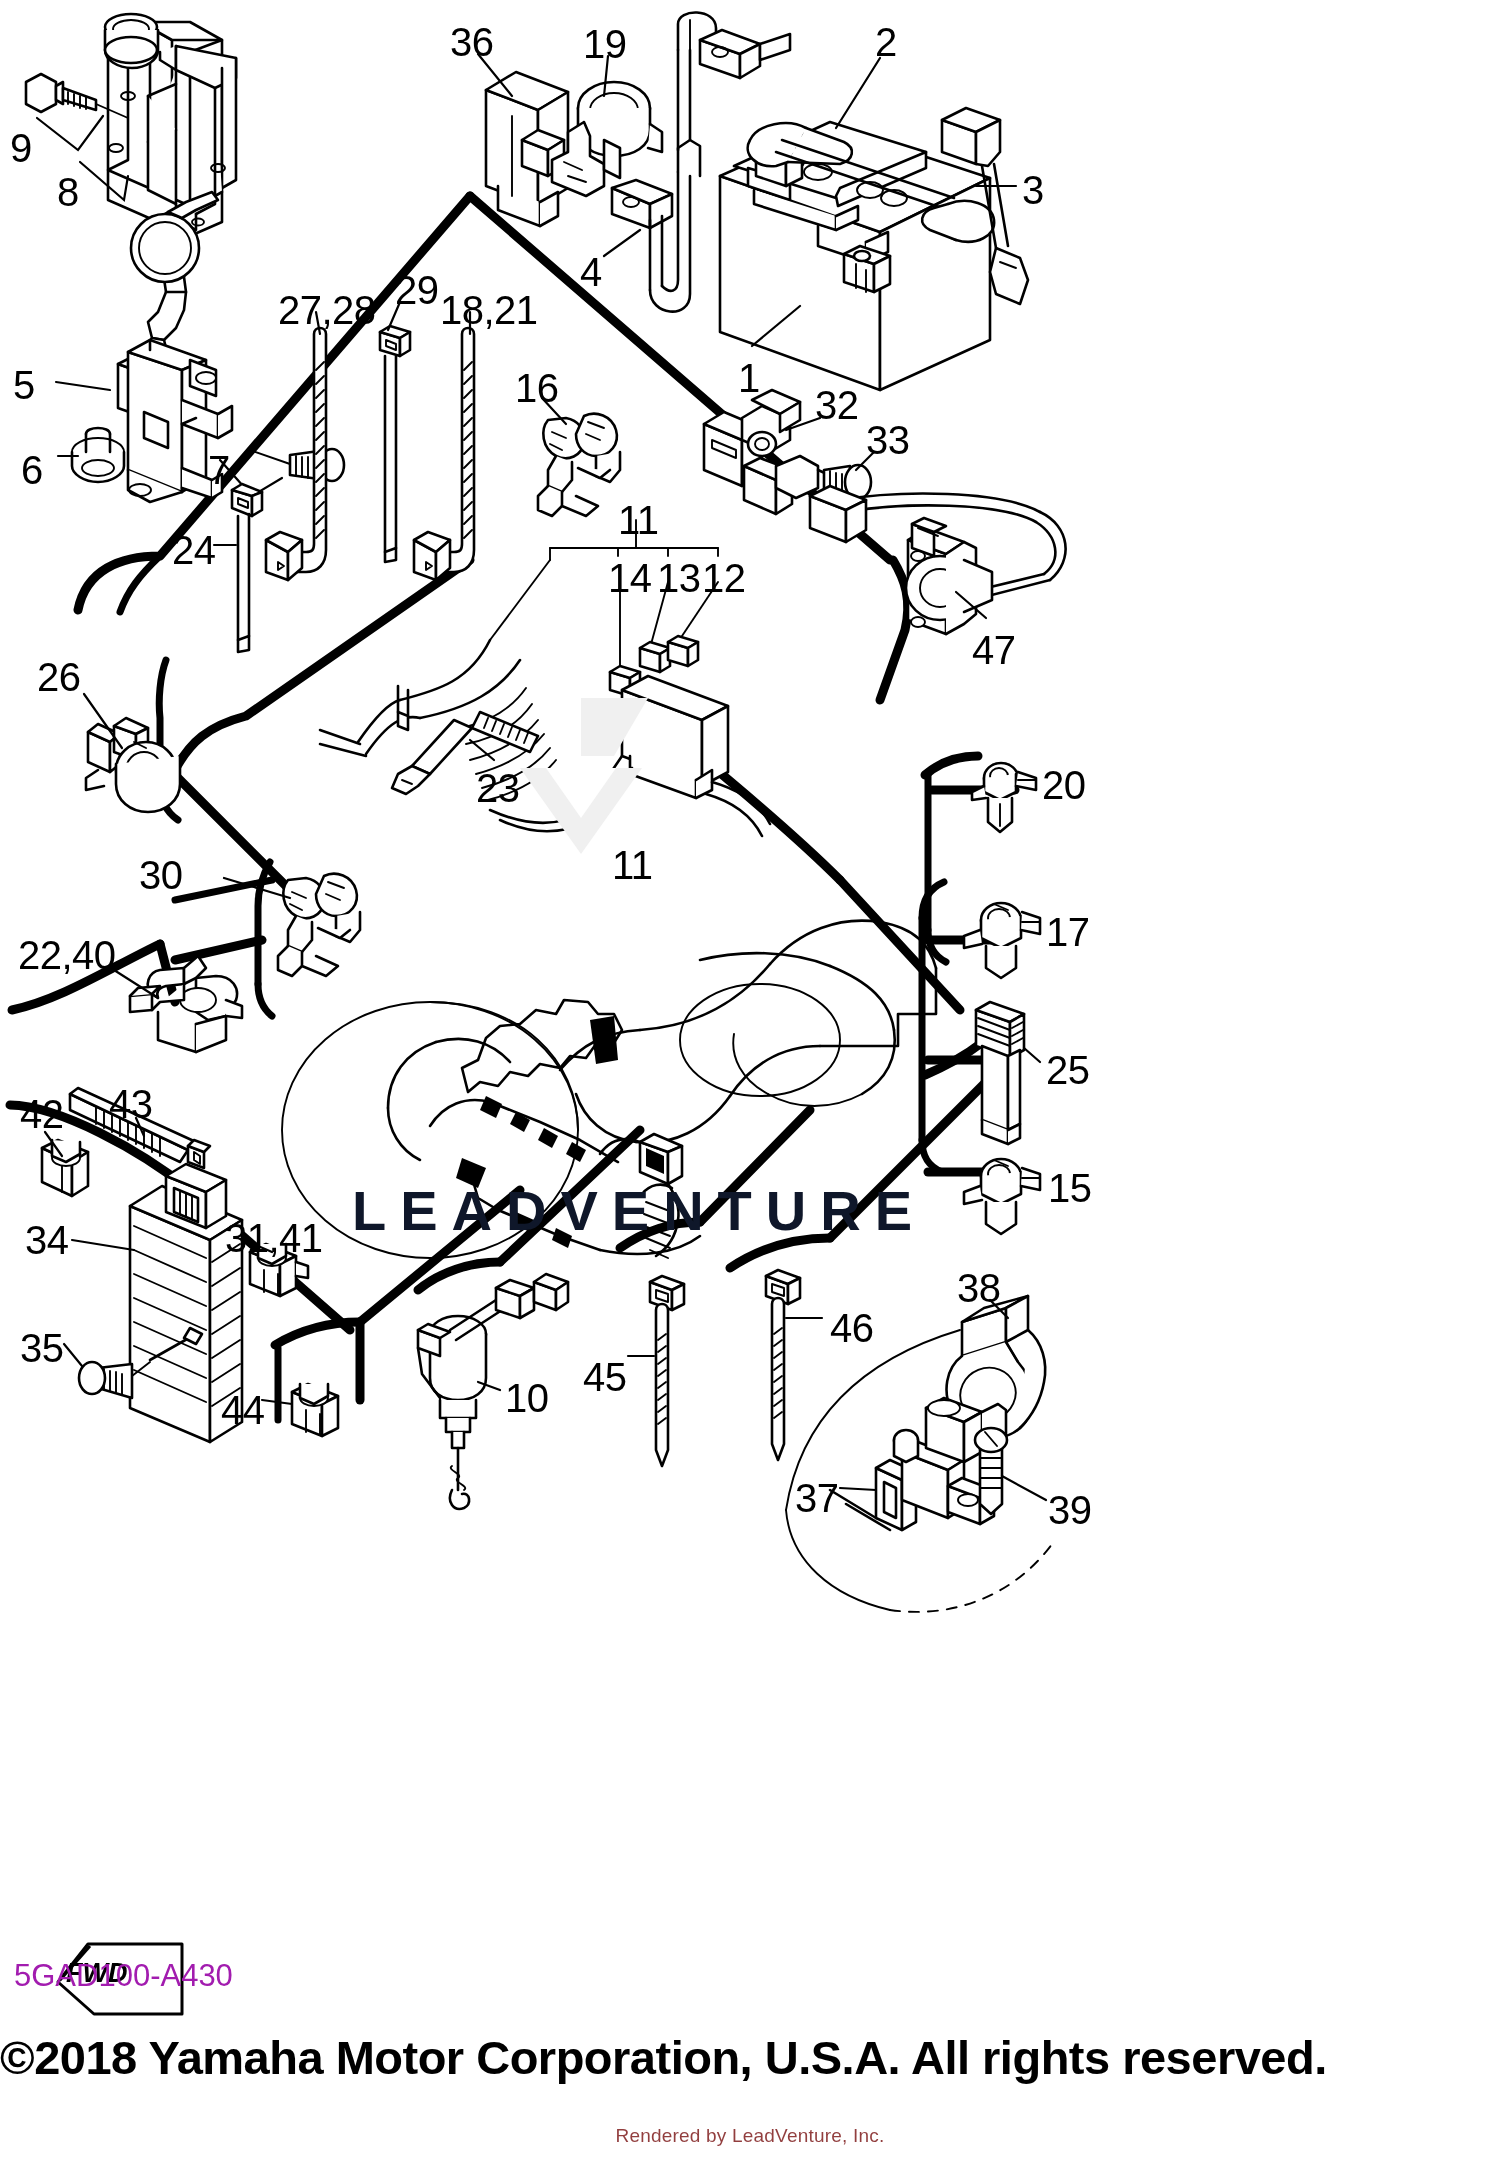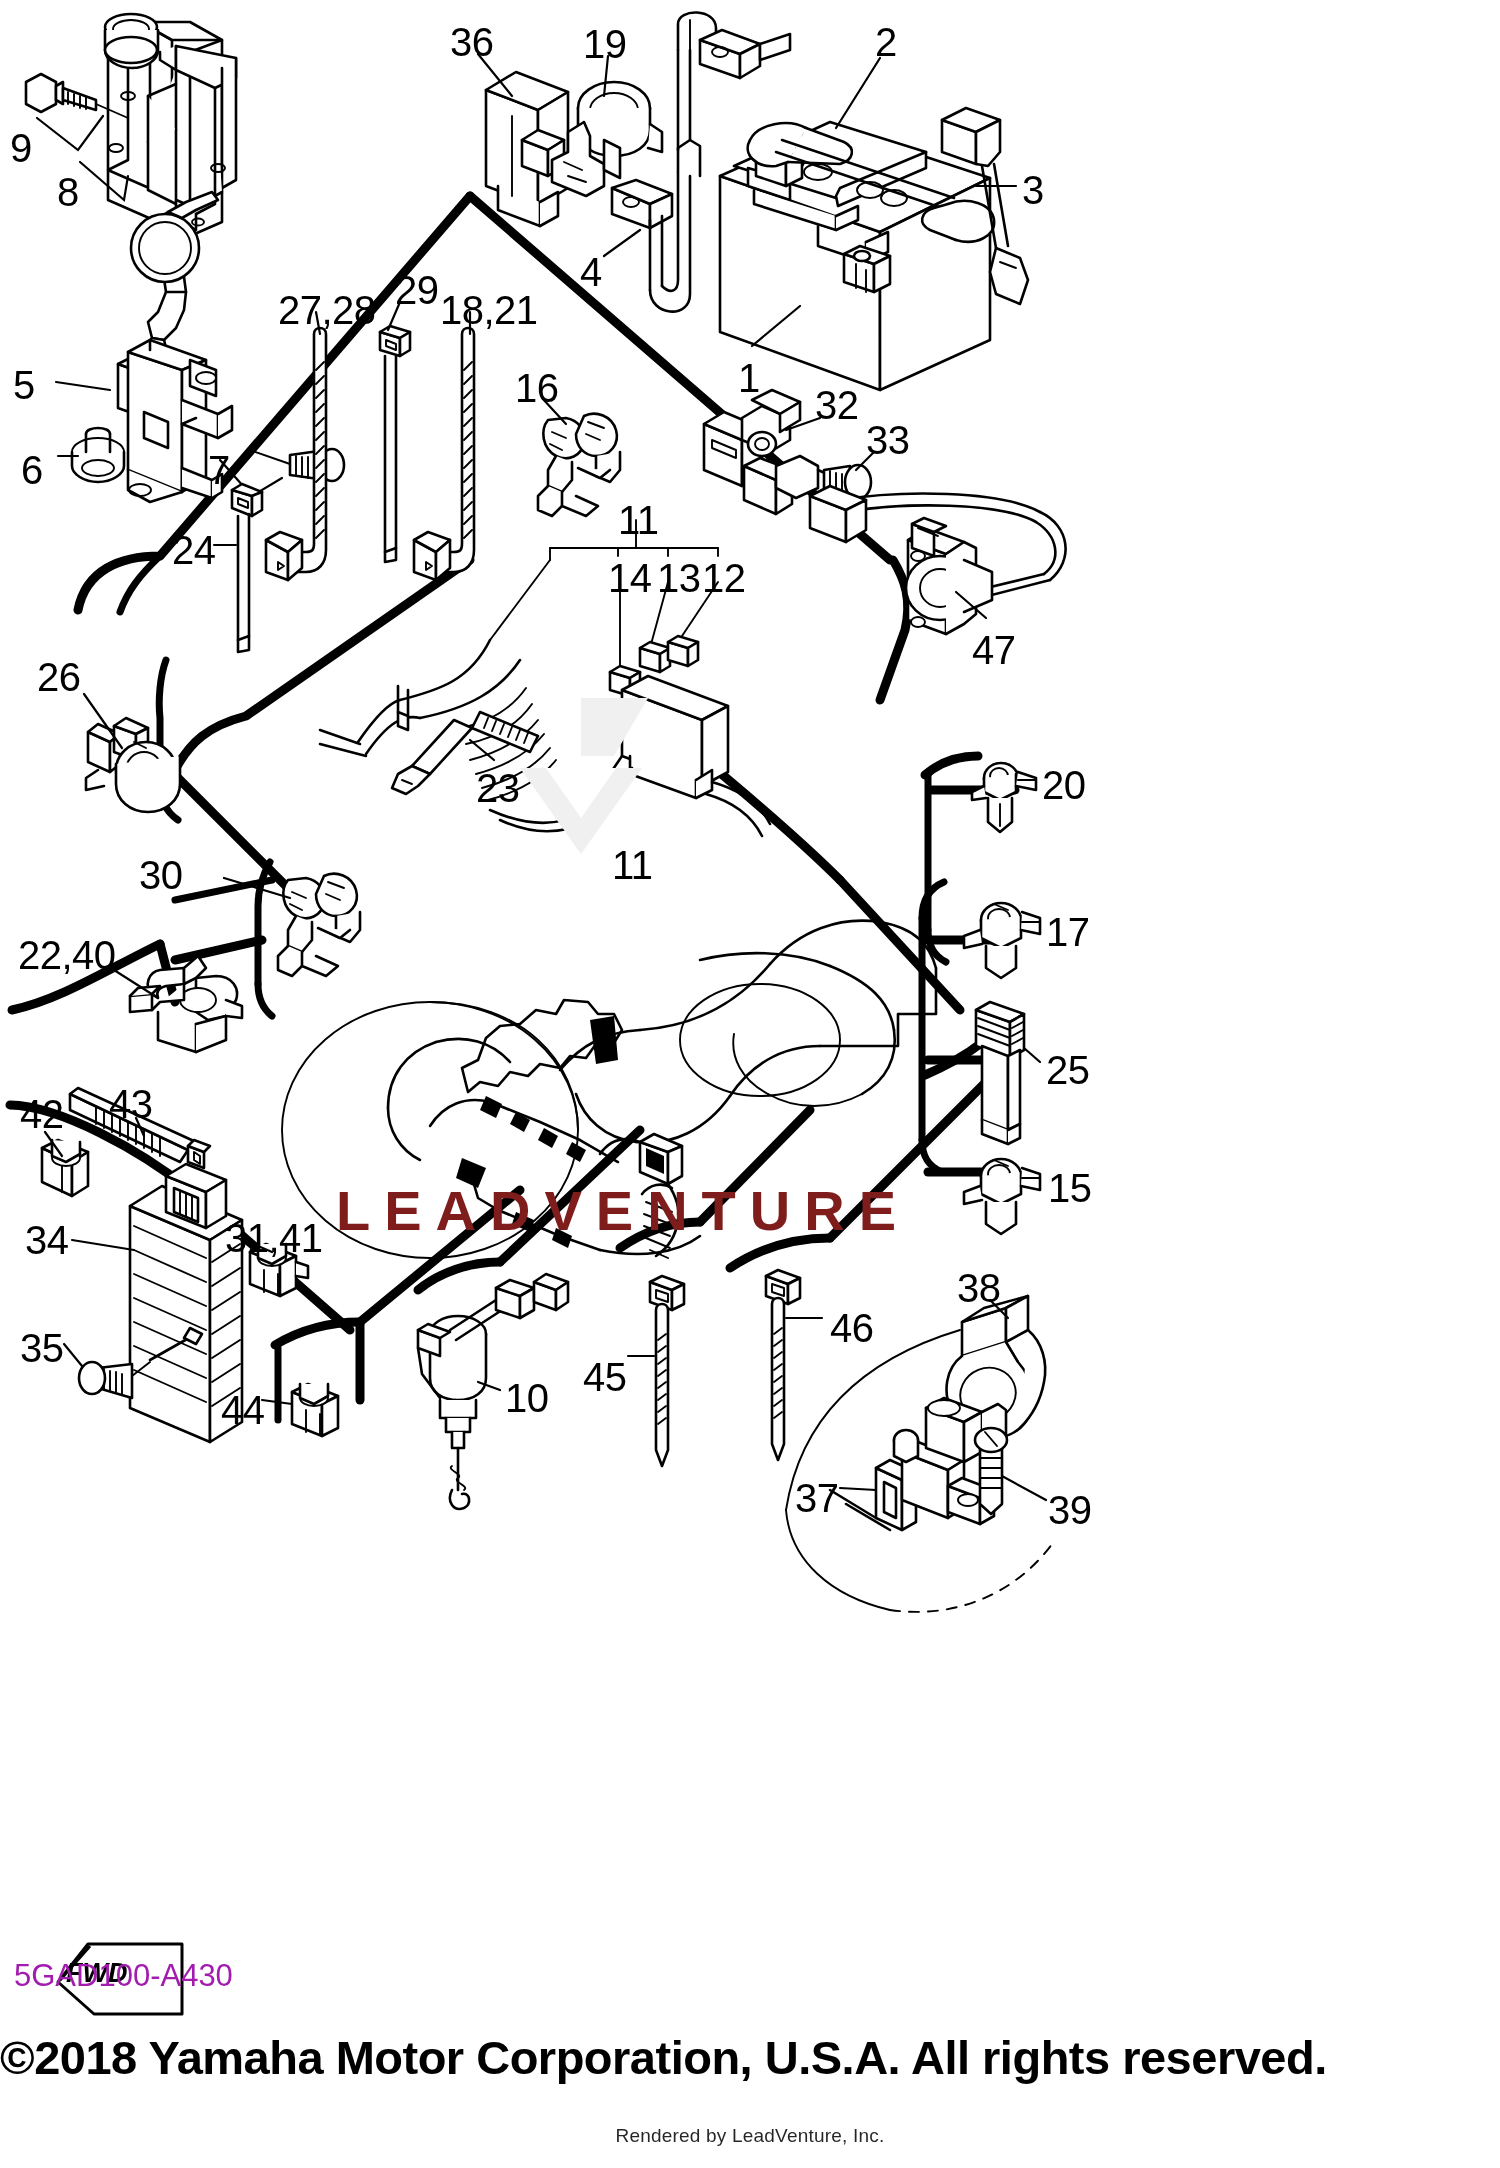--- a/index.html
+++ b/index.html
@@ -57,33 +57,33 @@
     letter-spacing:0px;
   }
   #render-credit{
     position:absolute;
     left:0;
     top:2125px;
     width:1500px;
     text-align:center;
     font-family:"Liberation Sans", sans-serif;
     font-size:19px;
-    color:#000000;
+    color:#7f1d1d;
     opacity:.85;
     letter-spacing:.2px;
   }
   #watermark-text{
     position:absolute;
-    left:336px;
+    left:352px;
     top:1178px;
     font-family:"Liberation Sans", sans-serif;
     font-size:56px;
     font-weight:700;
     letter-spacing:14px;
-    color:#7f1d1d;
+    color:#0f172a;
     white-space:nowrap;
     user-select:none;
   }
   #watermark-mark{
     position:absolute;
     left:506px;
     top:690px;
     width:150px;
     height:170px;
   }

